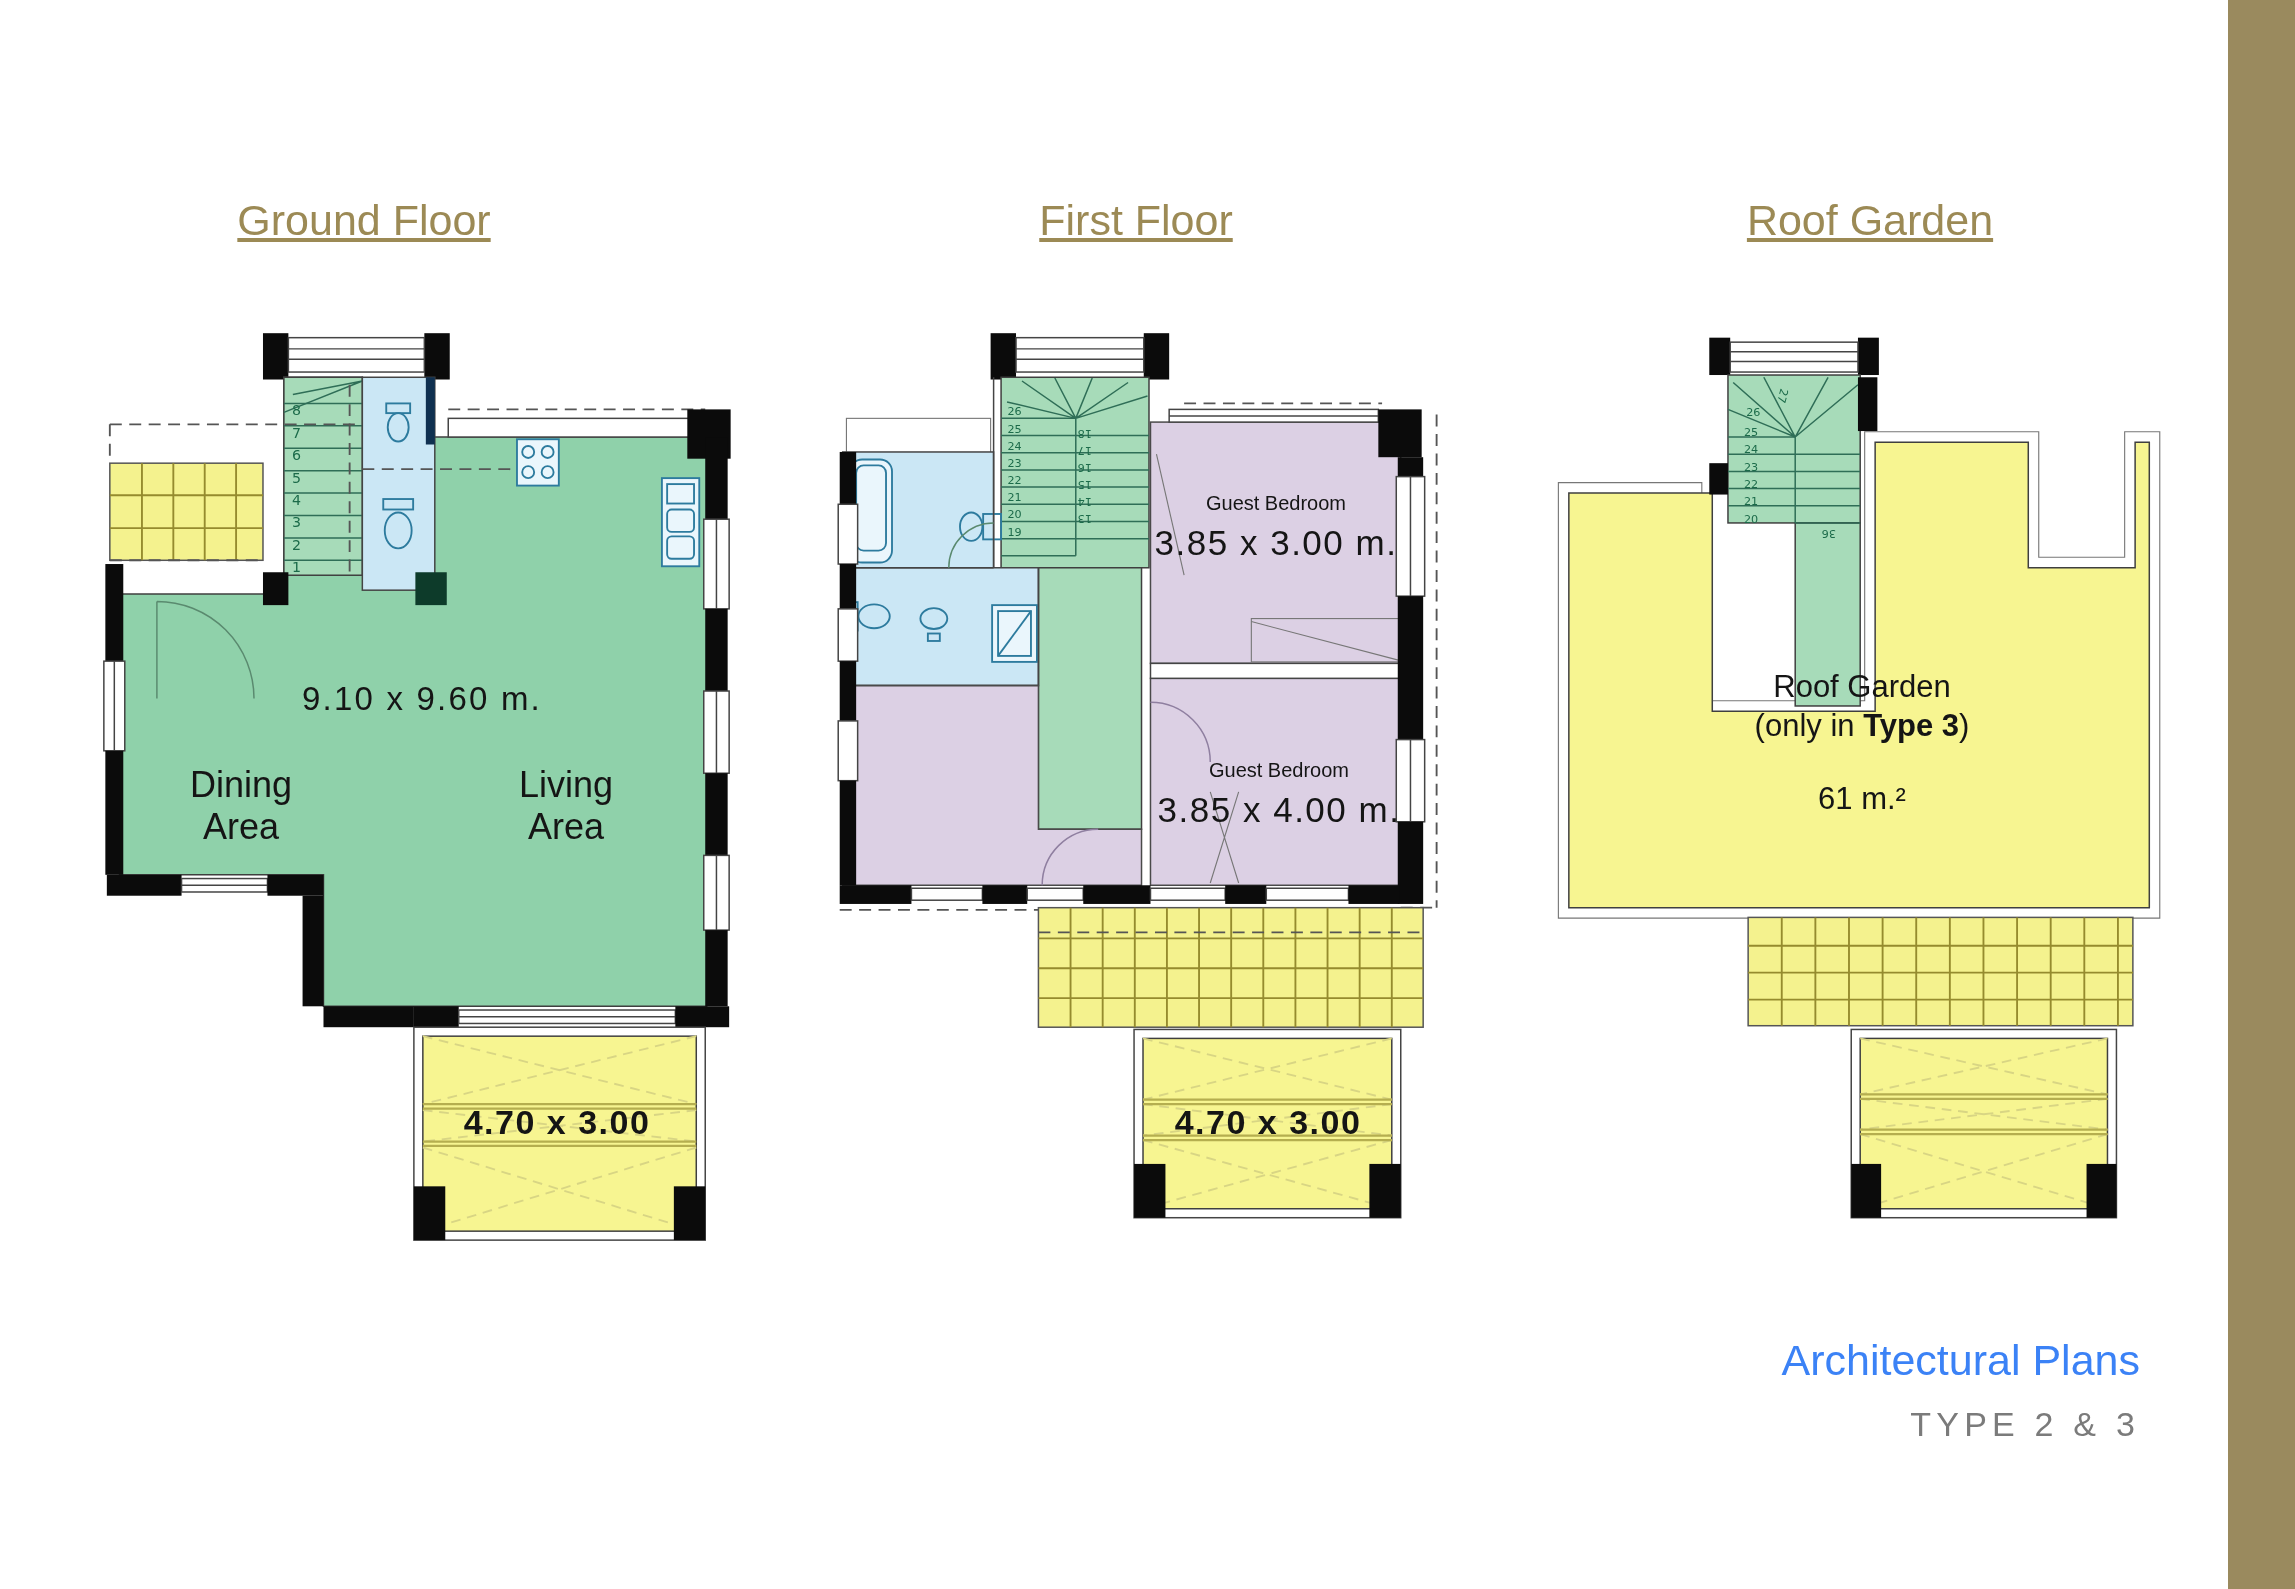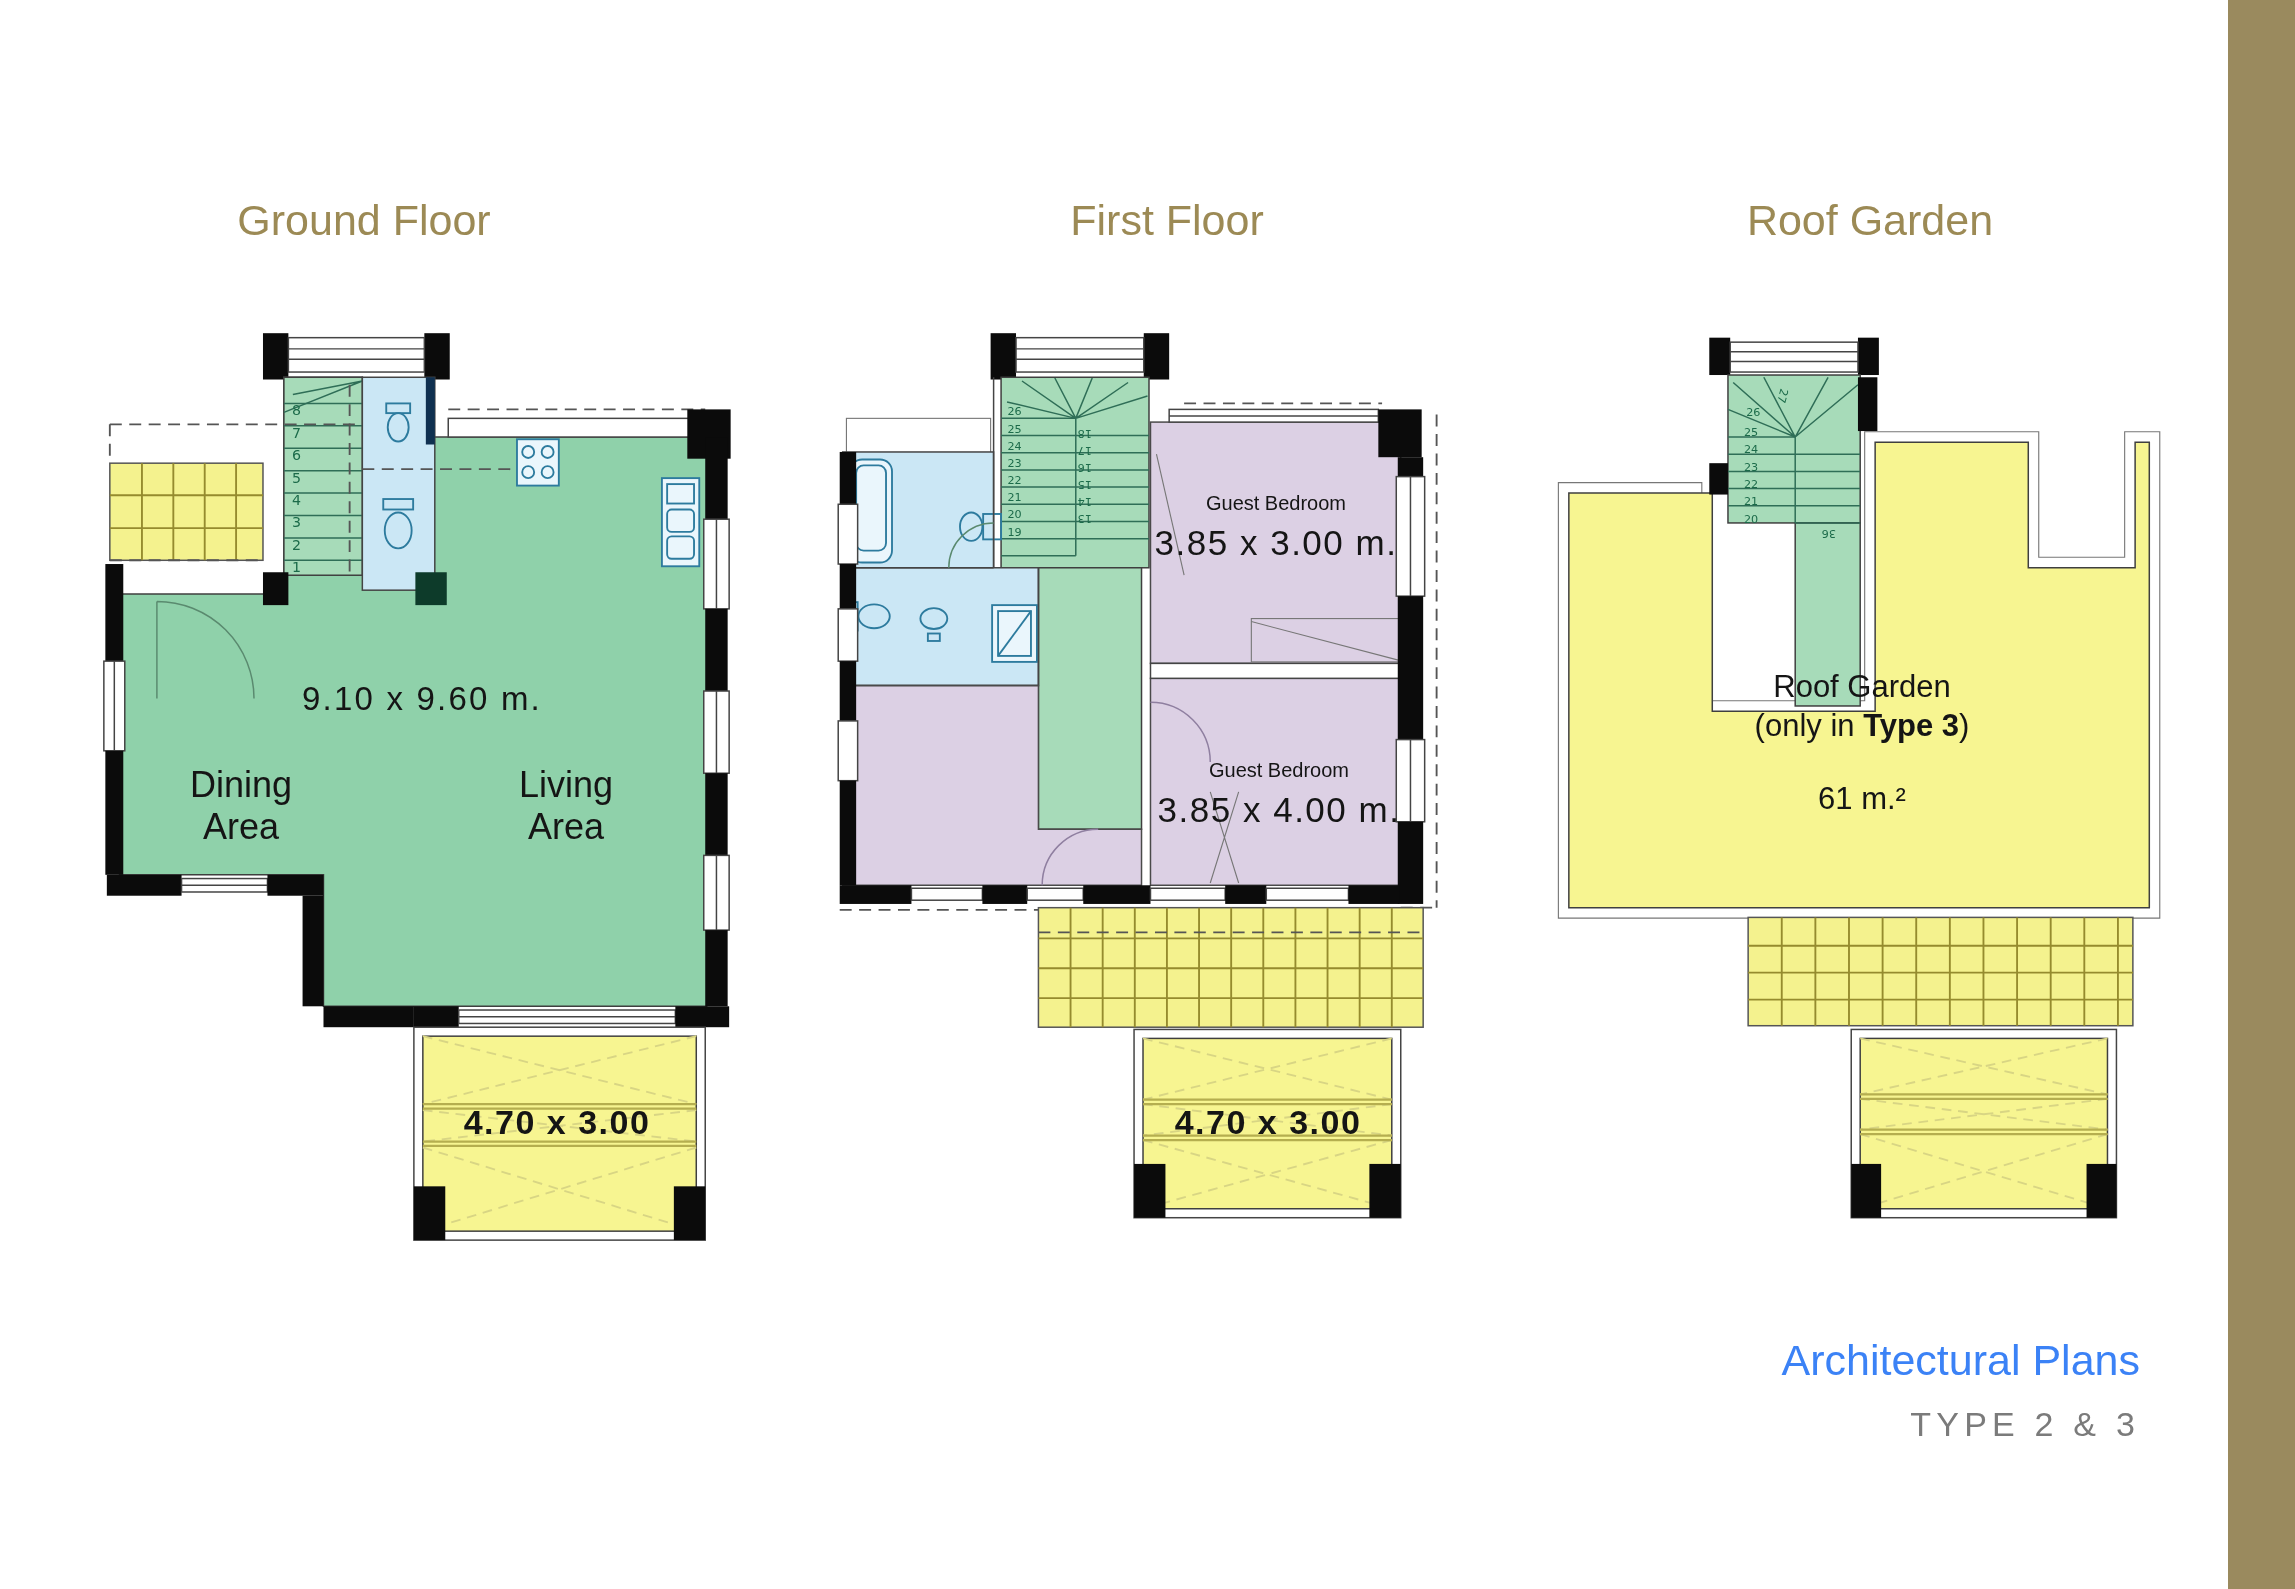--- a/index.html
+++ b/index.html
@@ -3,21 +3,21 @@
 <meta charset="utf-8">
 <style>
   html,body{margin:0;padding:0;background:#ffffff;}
   .canvas{position:relative;width:2295px;height:1589px;background:#ffffff;overflow:hidden;
           font-family:"Liberation Sans",sans-serif;}
   .plans-svg{position:absolute;left:0;top:0;}
   
   .stripe{position:absolute;top:0;right:0;width:67px;height:1589px;background:#9a8a5e;}
   
   .col-title{position:absolute;top:196px;transform:translateX(-50%);
-             font-size:43px;color:#9c8a55;white-space:nowrap;}
+             font-size:43px;color:#9c8a55;white-space:nowrap;text-decoration:underline;}
   
   .lbl{position:absolute;transform:translate(-50%,-50%);text-align:center;color:#151515;}
   .dim-main{font-size:33px;letter-spacing:2.2px;white-space:nowrap;}
   .area-lbl{font-size:36px;line-height:1.18;width:112px;}
   .balcony-dim{font-size:34px;font-weight:bold;letter-spacing:1.5px;white-space:nowrap;text-align:center;}
   .room-block{position:absolute;transform:translate(-50%,-50%);text-align:center;color:#151515;}
   .room-name{font-size:20px;line-height:1.2;width:157px;margin:4px auto;}
   .room-dim{font-size:35px;letter-spacing:1.5px;margin-top:7.5px;white-space:nowrap;}
   .roof-block{position:absolute;transform:translate(-50%,-50%);text-align:center;color:#151515;
               font-size:31px;line-height:1.25;white-space:nowrap;}
@@ -312,21 +312,21 @@
     <text class="sn" x="2344" y="630">23</text>
     <text class="sn" x="2344" y="607">24</text>
     <text class="sn" x="2344" y="583">25</text>
     <text class="sn" x="2347" y="557">26</text>
     <text class="sn" x="2386" y="535" transform="rotate(105 2386 530)">27</text>
     <text class="sn" x="2448" y="719" transform="rotate(180 2448 714)">36</text>
   </g>
 </svg>
 
 <div class="col-title" style="left:364px">Ground Floor</div>
-<div class="col-title" style="left:1167px">First Floor</div>
+<div class="col-title" style="left:1136px">First Floor</div>
 <div class="col-title" style="left:1870px">Roof Garden</div>
 
 <div class="lbl dim-main" style="left:422px;top:699px">9.10 x 9.60 m.</div>
 <div class="lbl area-lbl" style="left:241px;top:806px">Dining Area</div>
 <div class="lbl area-lbl" style="left:566px;top:806px">Living Area</div>
 <div class="lbl balcony-dim" style="left:557px;top:1122px">4.70 x 3.00</div>
 
 <div class="room-block" style="left:1276px;top:525px">
   <div class="room-name">Guest Bedroom</div>
   <div class="room-dim">3.85 x 3.00 m.</div>

